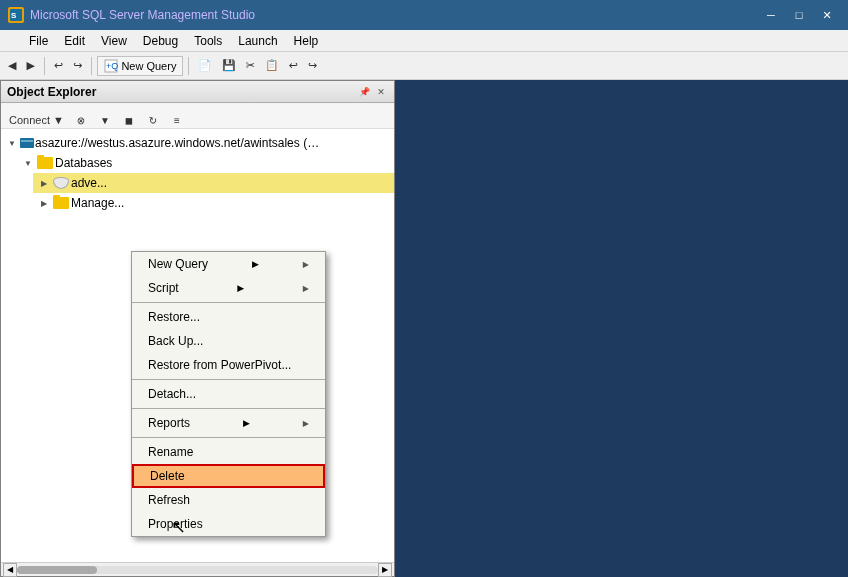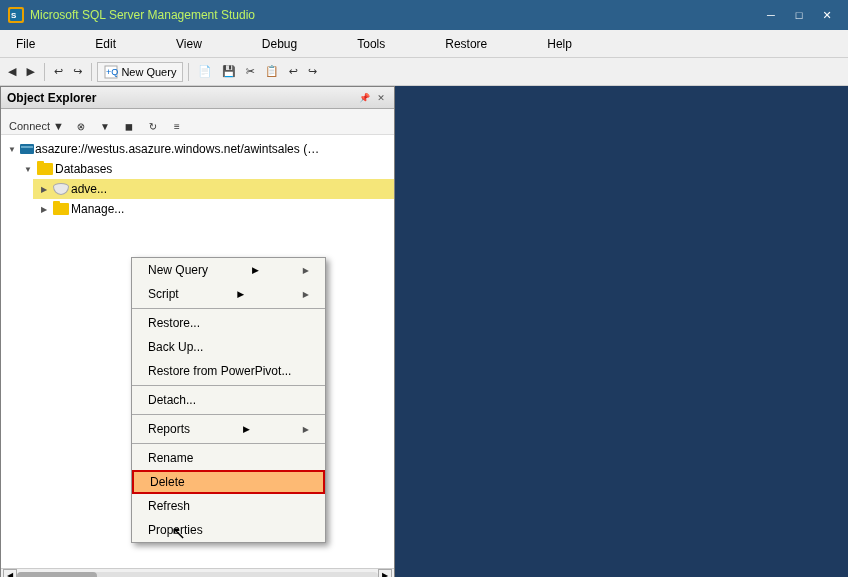--- a/index.html
+++ b/index.html
@@ -10,33 +10,32 @@
       background: #2c5f8a;
       height: 30px;
       display: flex;
       align-items: center;
       padding: 0 8px;
       color: white;
       justify-content: space-between;
     }
     .title-bar-left { display: flex; align-items: center; gap: 6px; }
     .title-bar-icon { width: 16px; height: 16px; background: #e8a000; border-radius: 2px; display: flex; align-items: center; justify-content: center; font-size: 8px; color: white; font-weight: bold; }
-    .title-bar-text { font-size: 12px; color: #bef264; }
+    .title-bar-text { font-size: 12px; color: #c4b5fd; }
     .title-bar-controls { display: flex; gap: 2px; }
     .title-btn { width: 26px; height: 20px; background: transparent; border: none; color: white; font-size: 11px; cursor: pointer; display: flex; align-items: center; justify-content: center; }
 
     
     .menu-bar {
       background: #f0f0f0;
-      height: 28px;
-      display: flex;
-      align-items: center;
-      padding: 0 8px;
+      height: 22px;
+      display: flex;
+      align-items: center;
+      padding: 0 21px;
       border-bottom: 1px solid #d0d0d0;
-      gap: 44px;
     }
     .menu-item { padding: 2px 8px; font-size: 12px; cursor: pointer; color: #000; }
 
     
     .toolbar {
       background: #f0f0f0;
       height: 28px;
       display: flex;
       align-items: center;
       padding: 0 4px;
@@ -165,21 +164,21 @@
     <button class="title-btn close">✕</button>
   </div>
 </div>
 
 <div class="menu-bar">
   <span class="menu-item">File</span>
   <span class="menu-item">Edit</span>
   <span class="menu-item">View</span>
   <span class="menu-item">Debug</span>
   <span class="menu-item">Tools</span>
-  <span class="menu-item">Restore</span>
+  <span class="menu-item">Launch</span>
   <span class="menu-item">Help</span>
 </div>
 
 <div class="toolbar">
   <button class="toolbar-btn">◀</button>
   <button class="toolbar-btn">▶</button>
   <div class="toolbar-sep"></div>
   <button class="toolbar-btn">↩</button>
   <button class="toolbar-btn">↪</button>
   <div class="toolbar-sep"></div>

